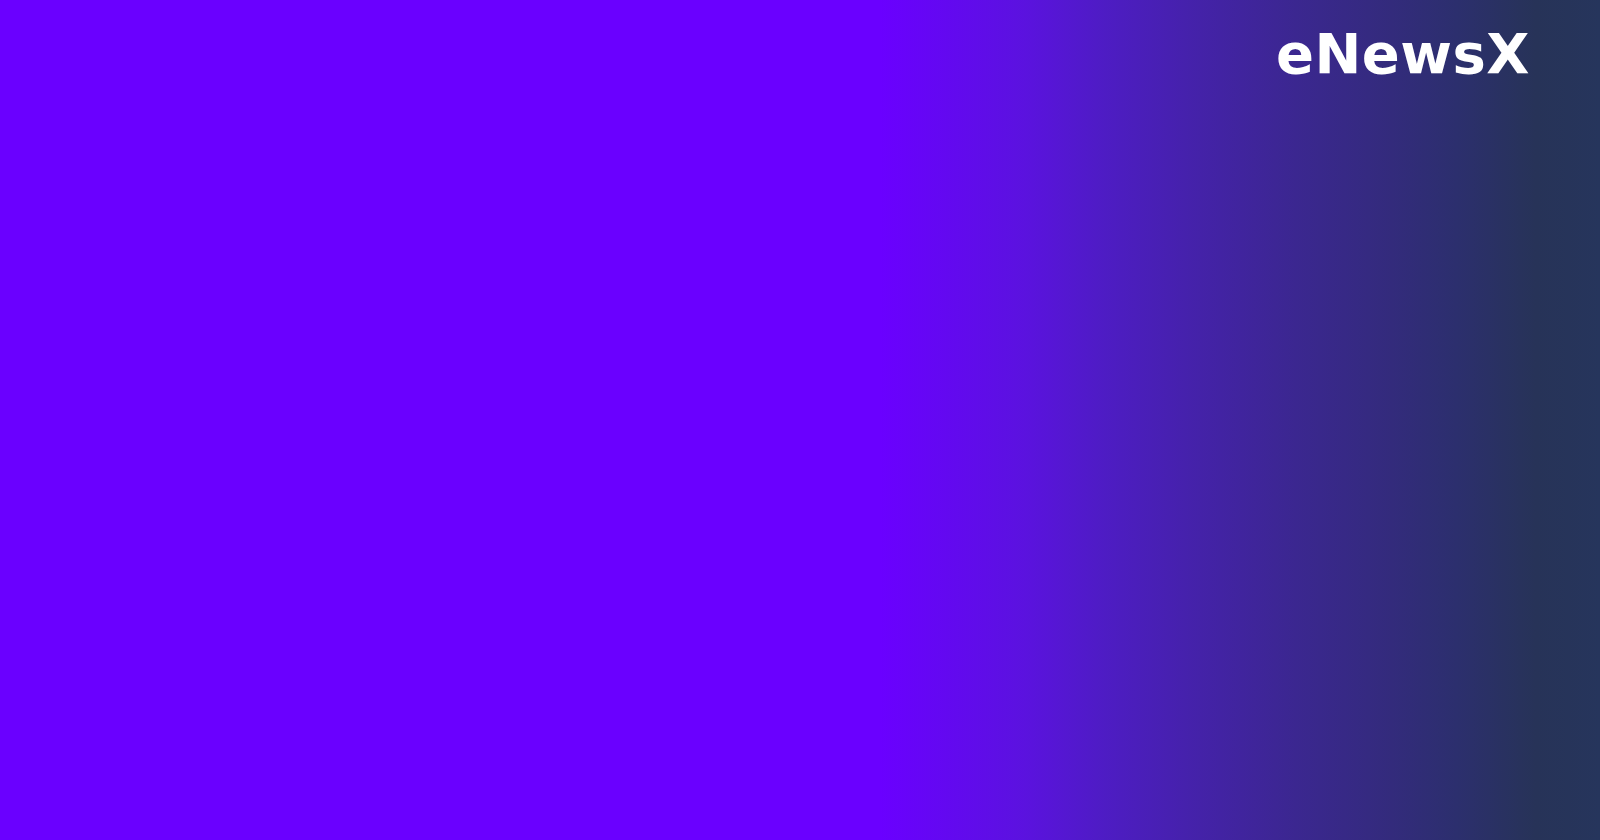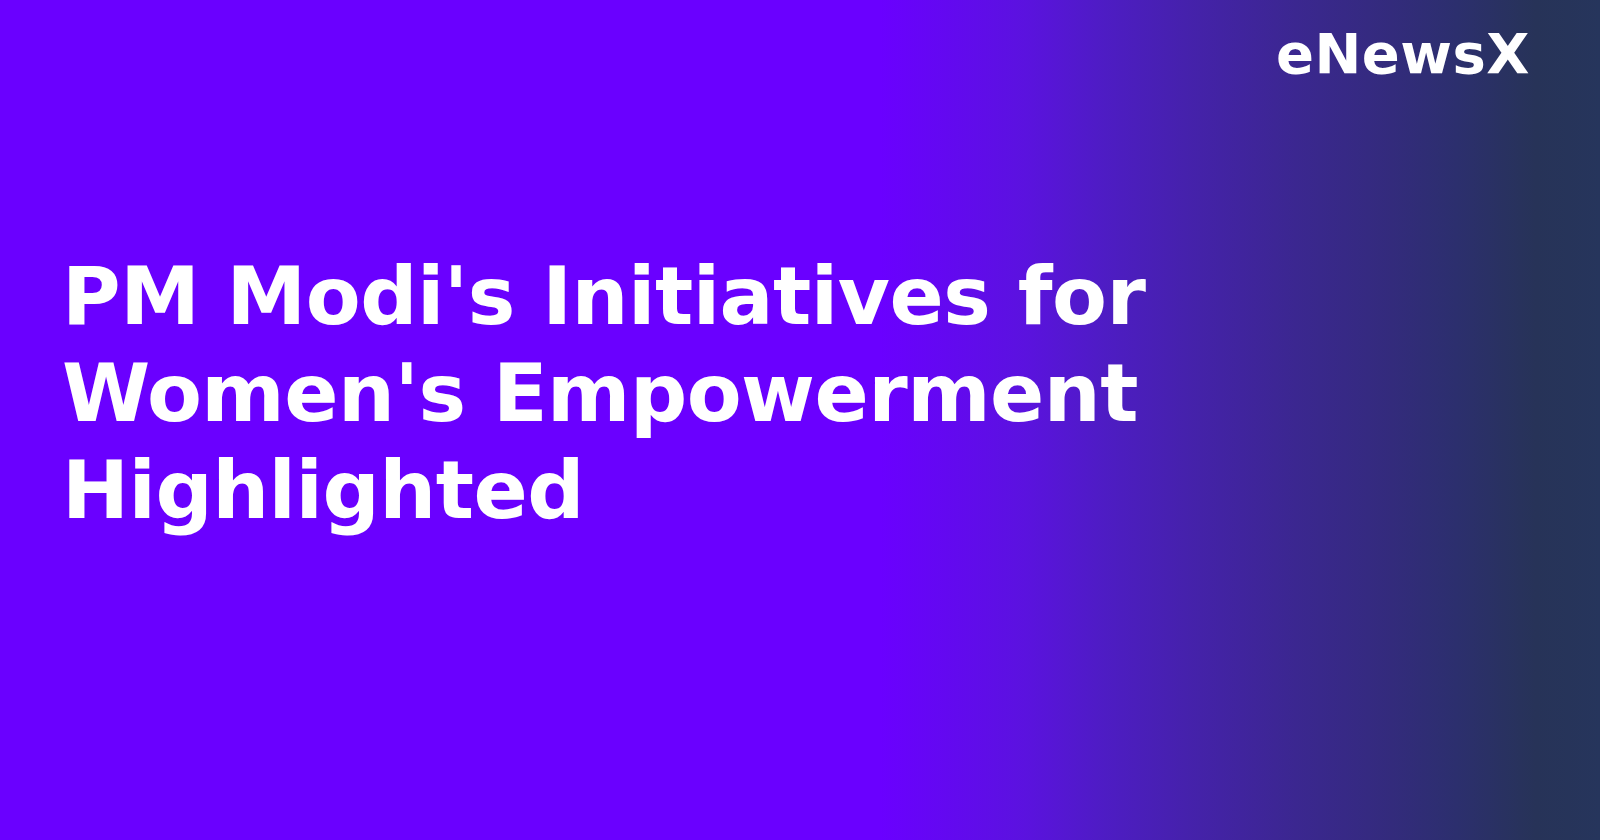--- a/index.html
+++ b/index.html
@@ -78,17 +78,14 @@
 </style>
 </head>
 <body>
 
 <div class="card">
 
   <div class="brand-bar">
     <span class="brand-logo">eNewsX</span>
   </div>
 
-  <div class="headline-wrap">
-    <h1 class="headline">PM Modi's Initiatives for Women's Empowerment Highlighted</h1>
-  </div>
 
 </div>
 
 </body></html>

